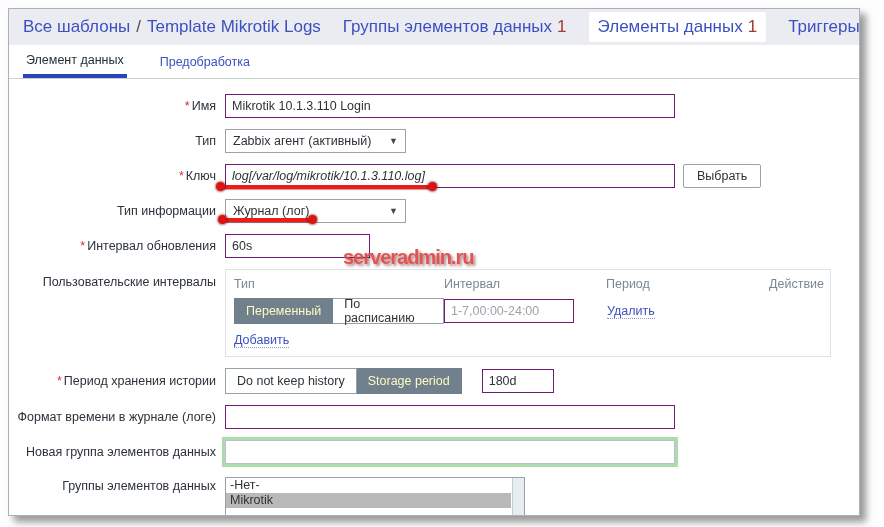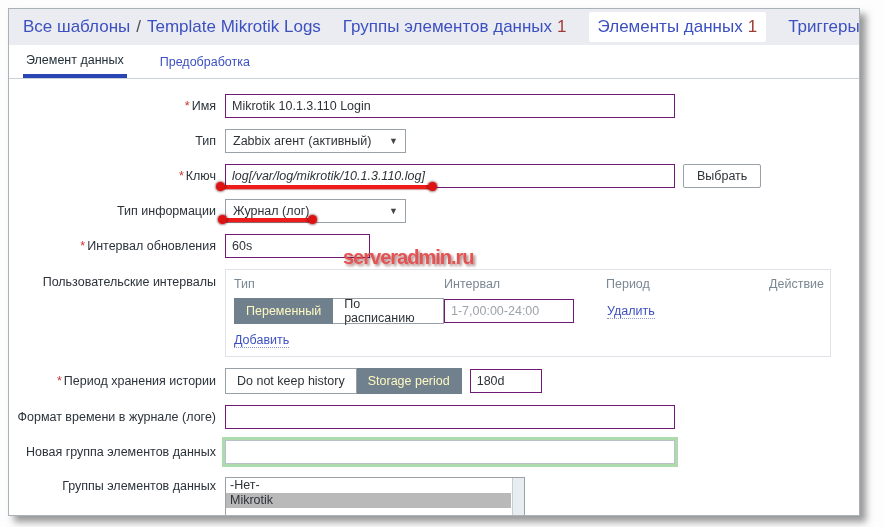--- a/index.html
+++ b/index.html
@@ -193,21 +193,21 @@
         </div>
       </div>
     </div>
 
     <div class="row">
       <span class="label"><span class="req">*</span><span>Период хранения истории</span></span>
       <span class="seg">
         <span class="seg-btn">Do not keep history</span>
         <span class="seg-btn on">Storage period</span>
       </span>
-      <input class="txt" style="width: 72px; margin-left: 8px;" value="180d">
+      <input class="txt" style="width: 72px; margin-left: 20px;" value="180d">
     </div>
 
     <div class="row">
       <span class="label"><span>Формат времени в журнале (логе)</span></span>
       <input class="txt" style="width: 450px;" value="">
     </div>
 
     <div class="row" style="margin-bottom:13px">
       <span class="label"><span>Новая группа элементов данных</span></span>
       <input class="txt green-glow" style="width: 450px;" value="">

